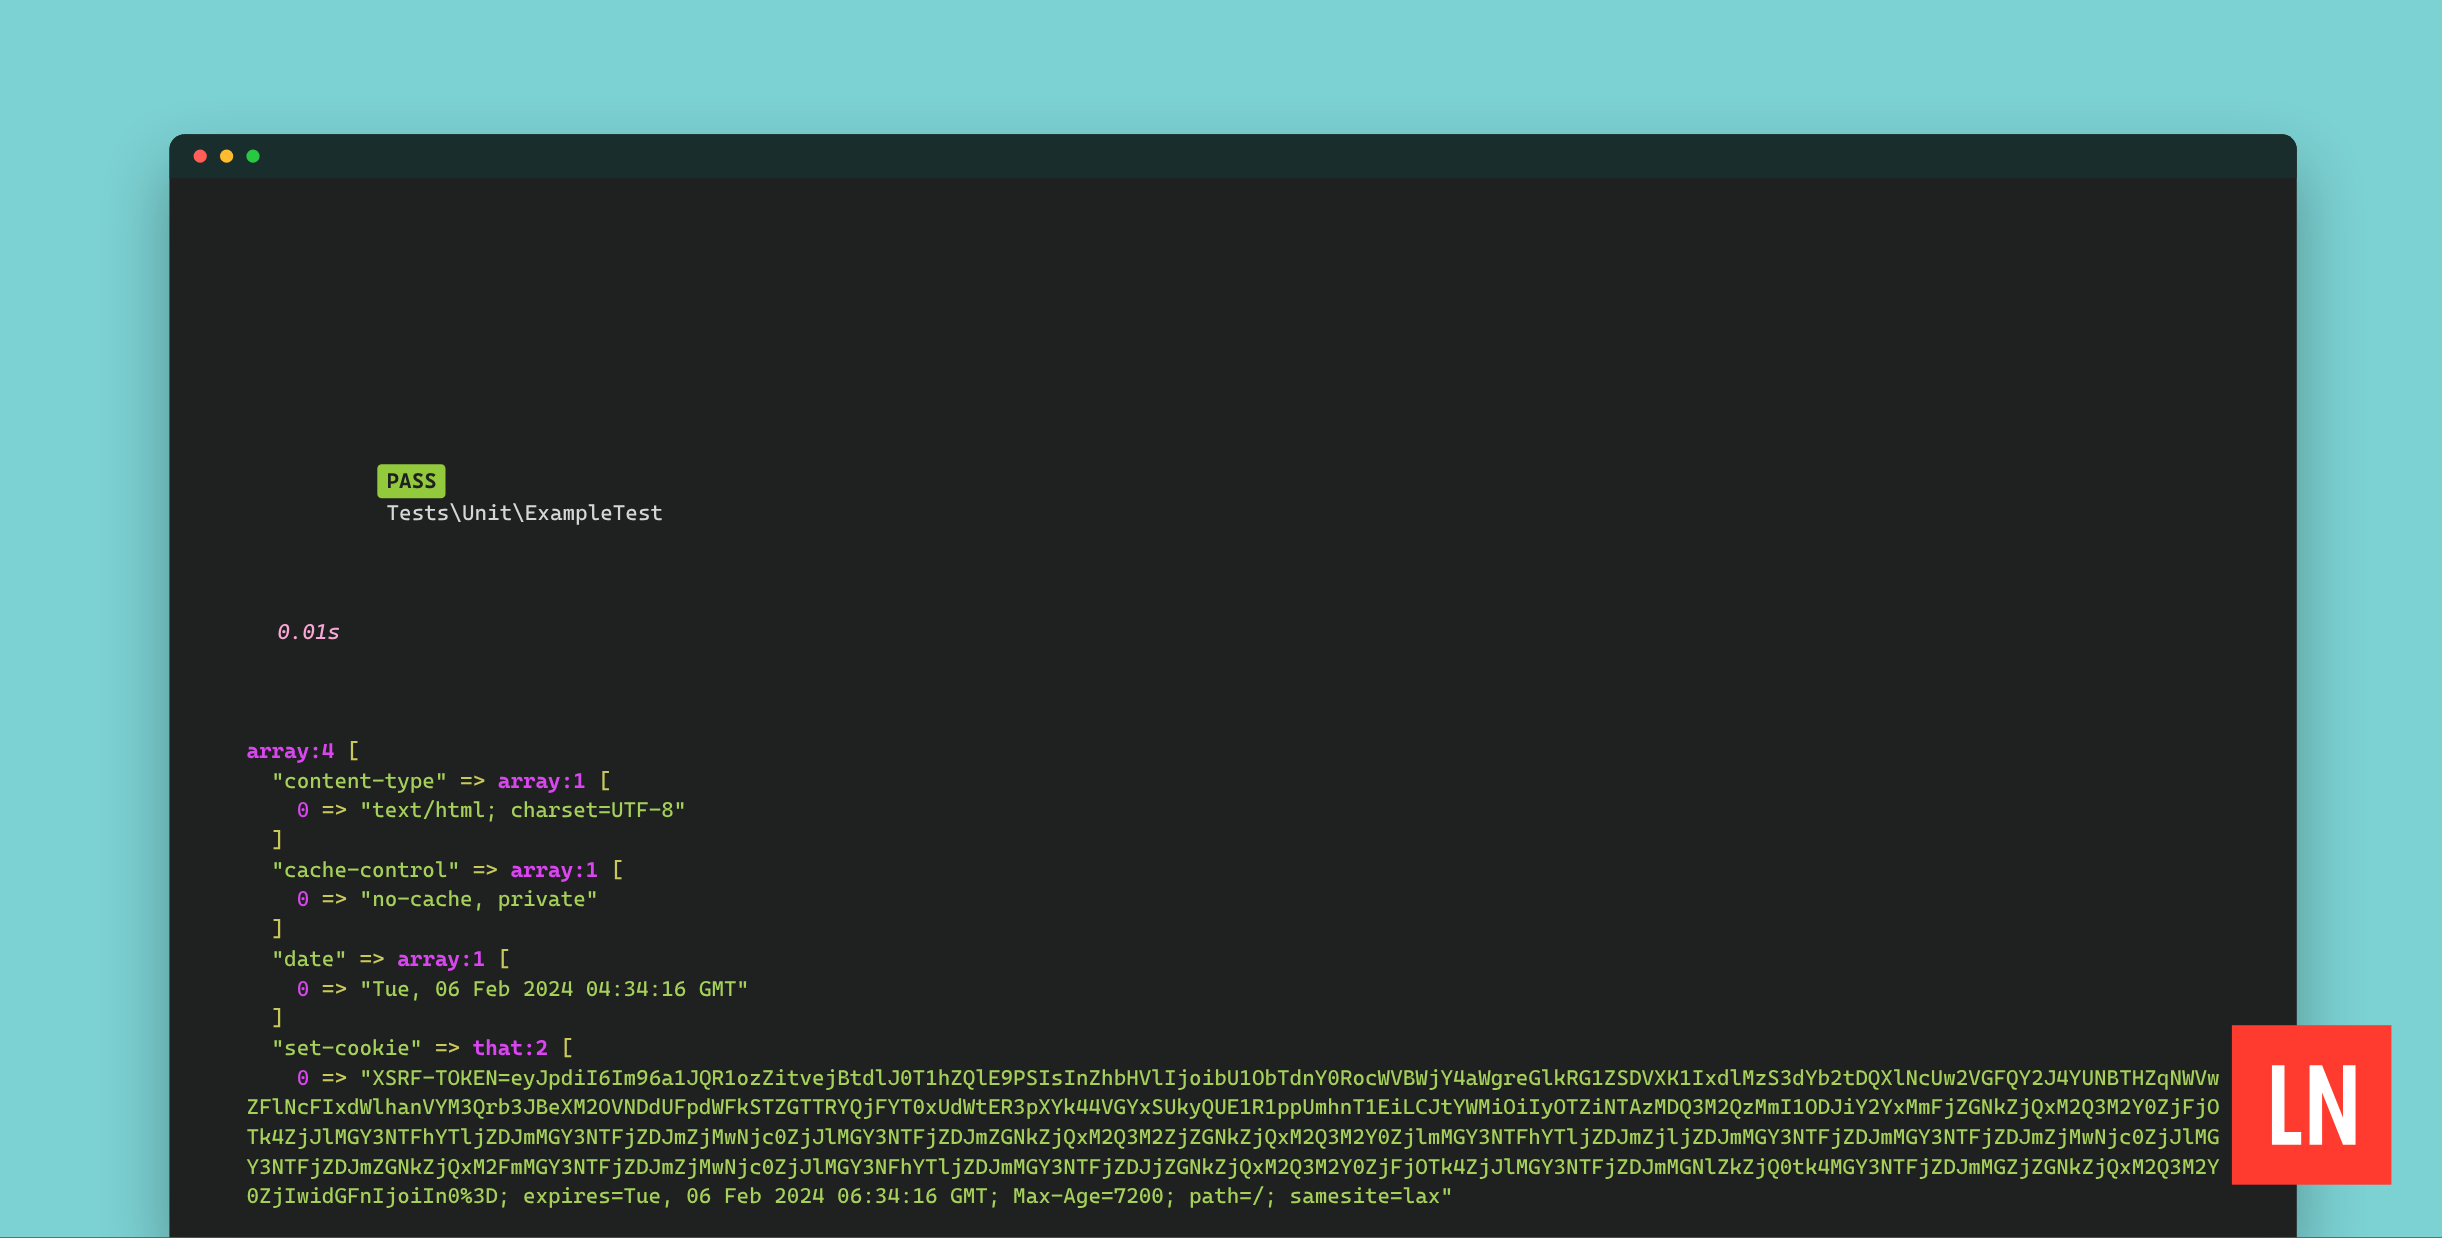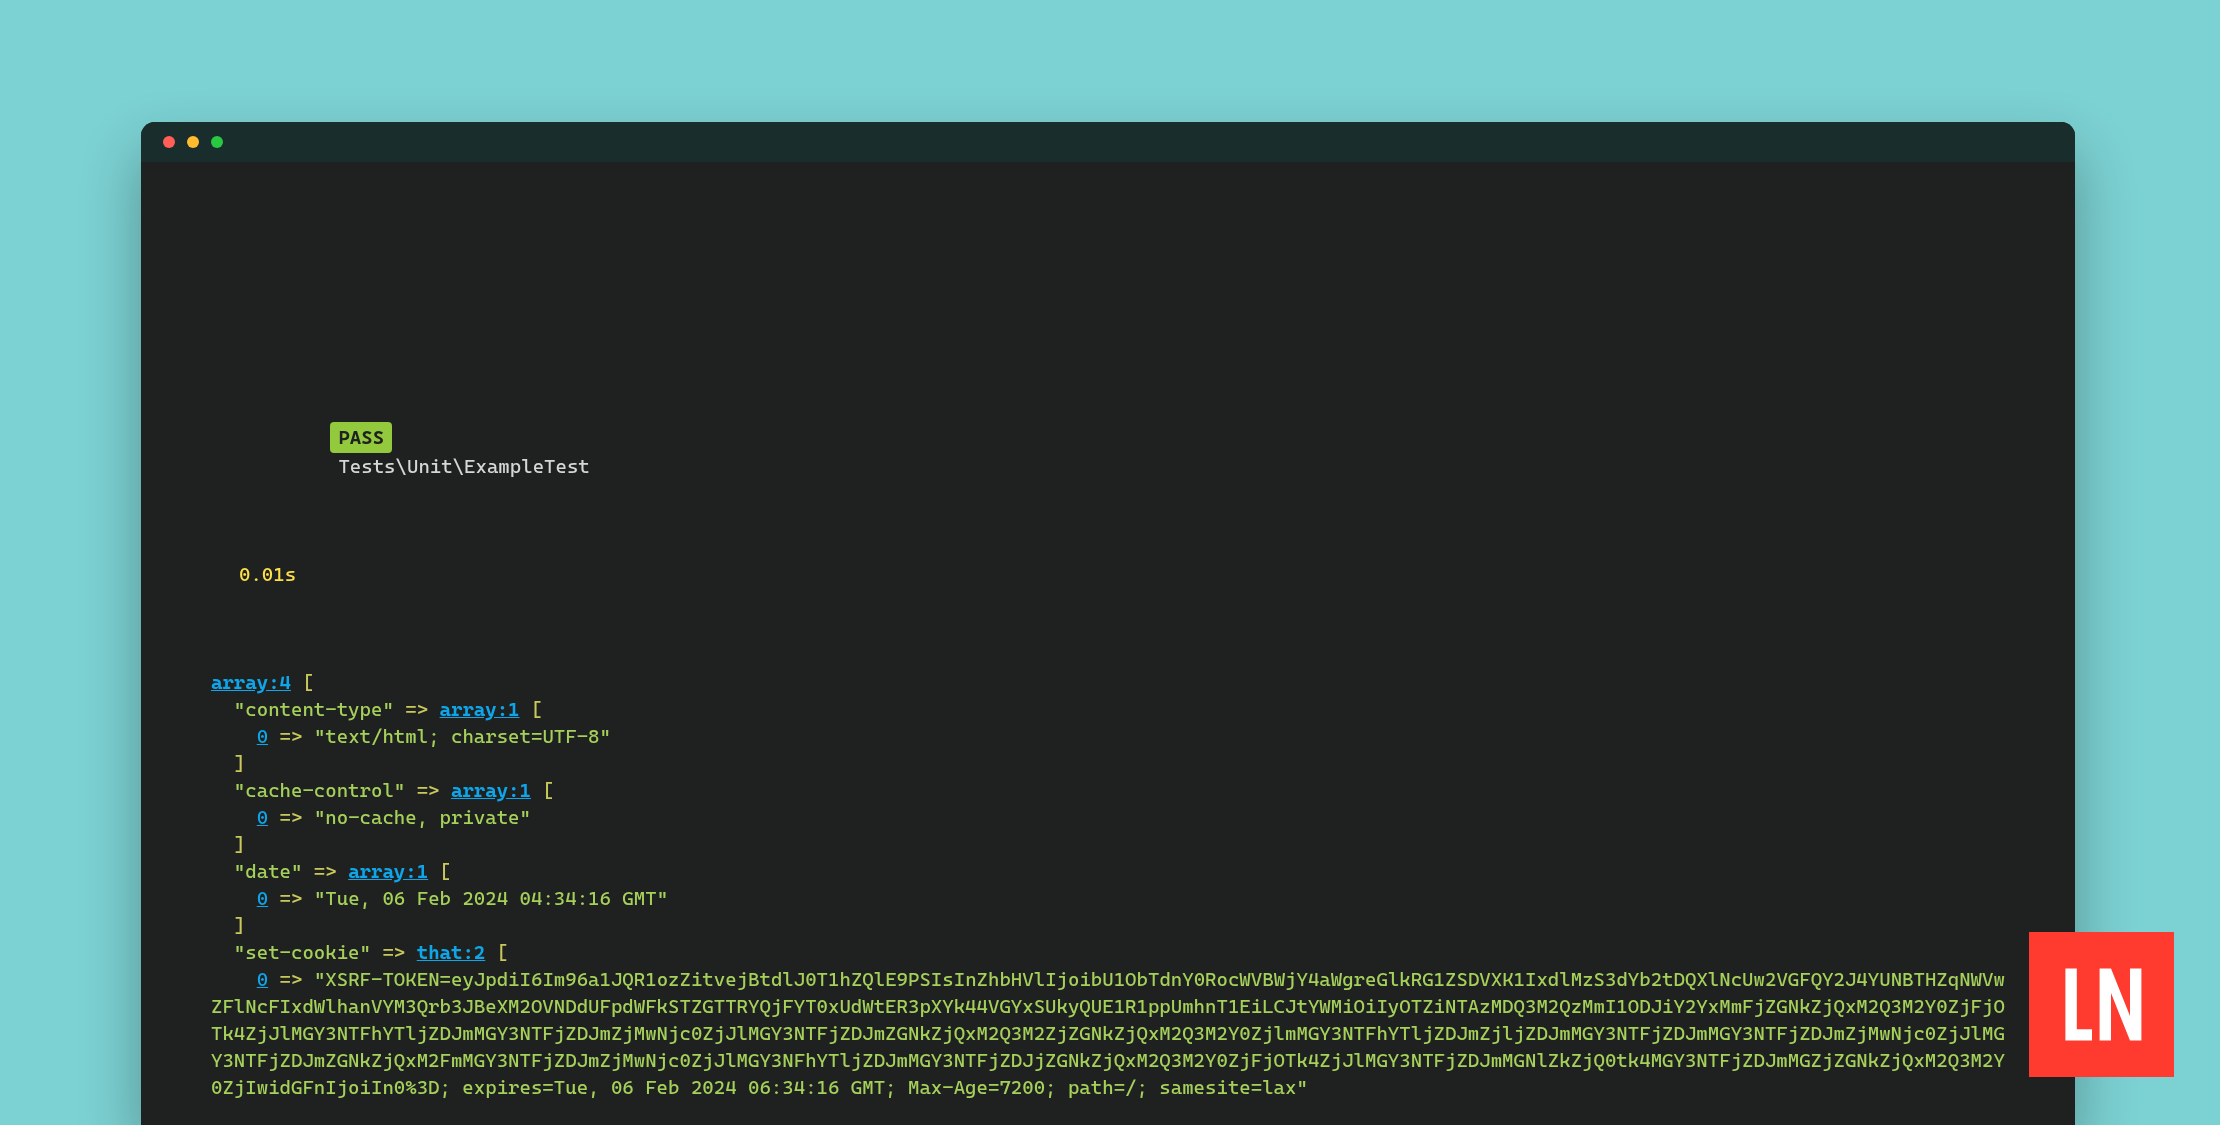--- a/index.html
+++ b/index.html
@@ -6,21 +6,21 @@
   body {
     background: #7cd1d2;
     width: 2220px;
     height: 1125px;
     font-family: ui-monospace, 'SF Mono', Monaco, 'Cascadia Mono', 'Roboto Mono', Consolas, monospace;
     overflow: hidden;
     position: relative;
   }
   .window {
     position: absolute;
-    left: 141px;
+    left: 154px;
     top: 122px;
     width: 1934px;
     height: 1003px;
     background: #1f2121;
     border-radius: 14px 14px 0 0;
     overflow: hidden;
     box-shadow: 0 30px 60px rgba(0,0,0,0.3);
   }
   .titlebar {
     height: 40px;
@@ -63,22 +63,22 @@
     padding: 2px 8px;
     border-radius: 4px;
     display: inline-block;
   }
   .row {
     display: flex;
     justify-content: space-between;
     align-items: baseline;
   }
   .check { color: #7e857f; margin-right: 6px; }
-  .dim { color: #fde047; }
-  .teal { color: #0ea5e9; text-decoration: underline; }
+  .dim { color: #f9a8d4; font-style: italic; }
+  .teal { color: #d946ef; }
   .green { color: #a5d15a; }
   .yellow { color: #c9c85a; }
   .white { color: #d6d6d6; }
   .bold { font-weight: 700; }
   .logo {
     position: absolute;
     right: 46px;
     bottom: 48px;
     width: 145px;
     height: 145px;

